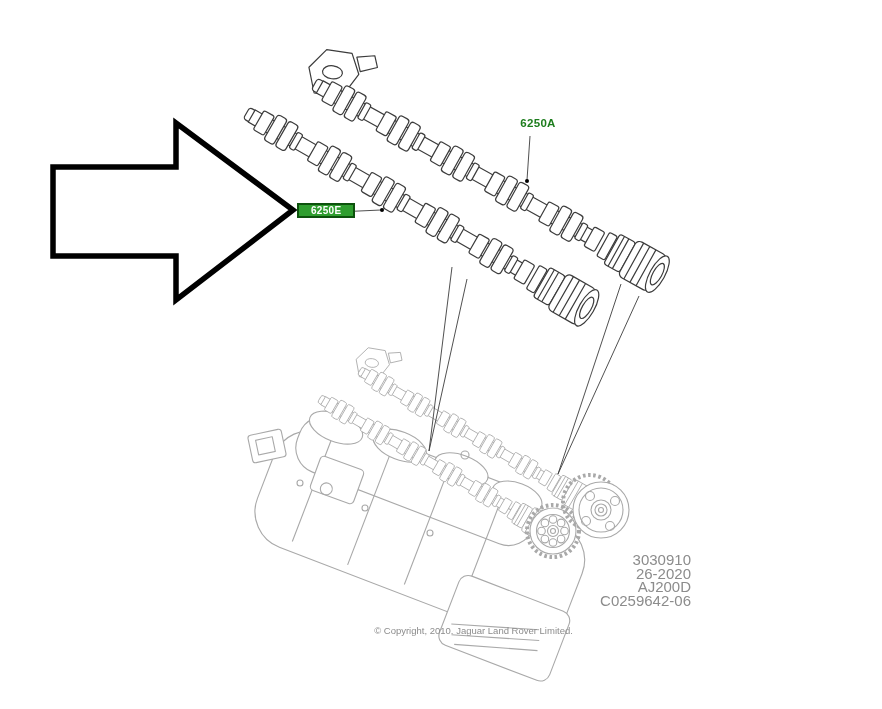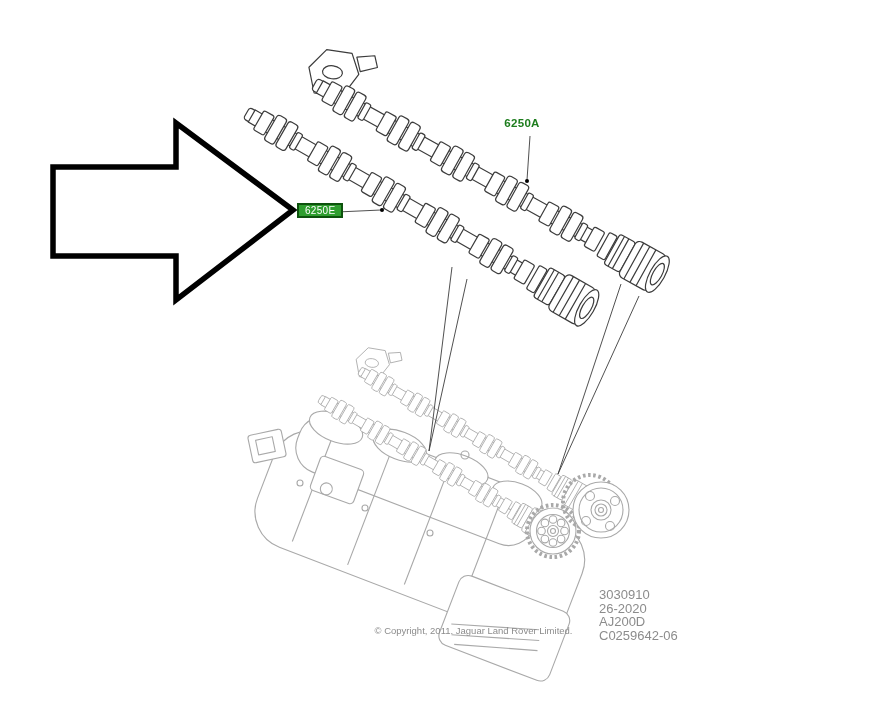--- a/index.html
+++ b/index.html
@@ -8,27 +8,27 @@
     --arrow-black:#000000; --background:#ffffff;
   }
   html,body{margin:0;padding:0;background:#fff;}
   .canvas{position:relative;width:882px;height:709px;background:var(--background);
           font-family:"Liberation Sans",sans-serif;overflow:hidden;}
   .canvas svg{position:absolute;left:0;top:0;}
   .ink{color:var(--line-art);}
   .faded{color:var(--faded-art);}
   .arrow{fill:#ffffff;stroke:var(--arrow-black);stroke-width:5.5;stroke-linejoin:miter;}
   .leader{stroke:var(--line-art);stroke-width:0.9;fill:none;}
-  .label-a{position:absolute;left:492px;top:117px;width:60px;text-align:center;
+  .label-a{position:absolute;left:508px;top:117px;width:60px;text-align:center;
            font-size:11.5px;font-weight:bold;letter-spacing:.3px;color:var(--accent-green);cursor:pointer;}
   .badge-e{position:absolute;left:297px;top:203px;background:var(--badge-green);
-           border:2px solid var(--badge-border);color:#fff;font-size:10px;font-weight:normal;
-           line-height:11px;padding:0 6px;letter-spacing:.3px;cursor:pointer;}
-  .refs{position:absolute;left:599px;top:588px;width:92px;text-align:left;
-        font-size:13px;line-height:13.5px;color:var(--muted-text);}
+           border:2px solid var(--badge-border);color:#fff;font-size:10px;font-weight:bold;
+           line-height:11px;padding:0 12px;letter-spacing:.3px;cursor:pointer;}
+  .refs{position:absolute;left:599px;top:553px;width:92px;text-align:right;
+        font-size:15px;line-height:13.5px;color:var(--muted-text);}
   .copyright{position:absolute;left:371px;top:625px;width:205px;text-align:center;
              font-size:9.5px;color:var(--muted-text);}
 </style>
 </head>
 <body>
 
 <div class="canvas">
 
   <svg width="882" height="709" viewBox="0 0 882 709">
     <defs>
@@ -160,14 +160,14 @@
   <div class="label-a">6250A</div>
   <div class="badge-e">6250E</div>
 
   <div class="refs">
     <div>3030910</div>
     <div>26-2020</div>
     <div>AJ200D</div>
     <div>C0259642-06</div>
   </div>
 
-  <div class="copyright">© Copyright, 2011. Jaguar Land Rover Limited.</div>
+  <div class="copyright">© Copyright, 2010. Jaguar Land Rover Limited.</div>
 </div>
 
 </body></html>

